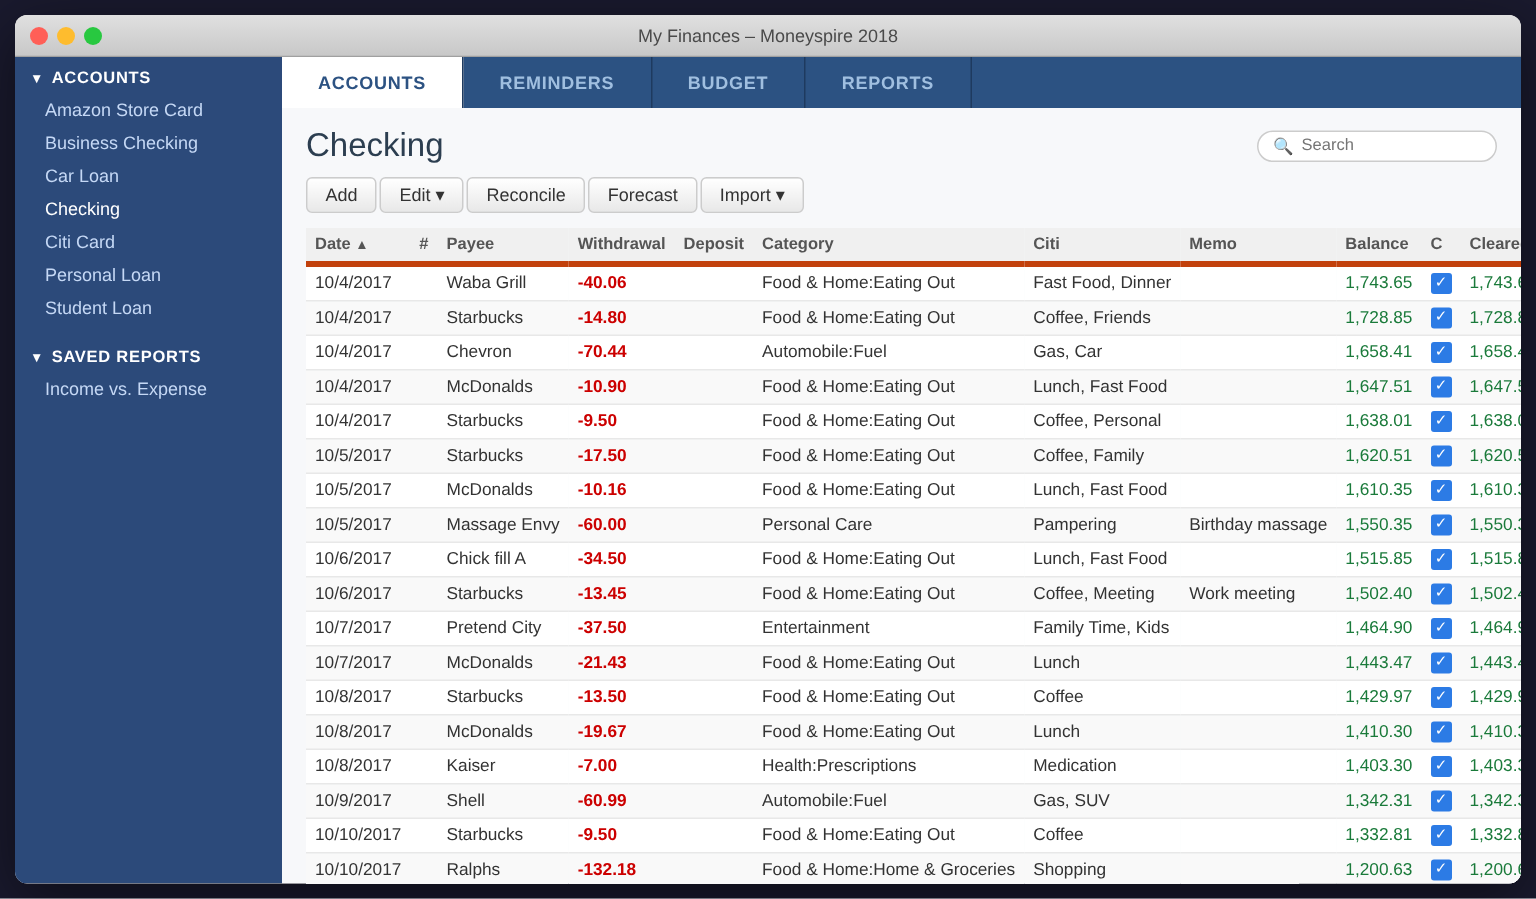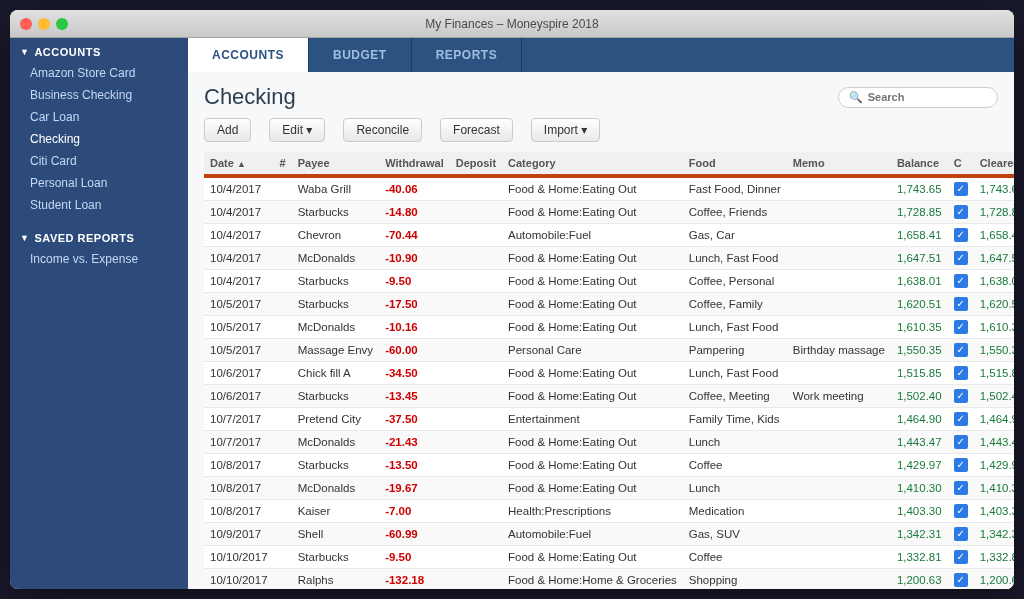--- a/index.html
+++ b/index.html
@@ -169,25 +169,24 @@
       margin-right: 5px;
       font-size: 11px;
     }
     .search-input {
       border: none;
       outline: none;
       font-size: 11px;
       color: #666;
       background: transparent;
       width: 120px;
-      font-weight: bold;
     }
     .toolbar {
       display: flex;
-      gap: 18px;
+      gap: 2px;
       padding: 0 16px 10px 16px;
     }
     .toolbar-btn {
       padding: 4px 12px;
       border: 1px solid #ccc;
       border-radius: 4px;
       background: linear-gradient(to bottom, #ffffff, #e8e8e8);
       font-size: 12px;
       cursor: pointer;
       color: #333;
@@ -300,20 +299,23 @@
       <div class="sidebar-item">
         <span>Income vs. Expense</span>
       </div>
     </div>
 
     <div class="content">
 
       <div class="nav-bar">
         <div class="nav-tab active">
           <span>ACCOUNTS</span>
+        </div>
+        <div class="nav-tab">
+          <span>REMINDERS</span>
         </div>
         <div class="nav-tab">
           <span>BUDGET</span>
         </div>
         <div class="nav-tab">
           <span>REPORTS</span>
         </div>
       </div>
 
       <div class="account-content">
@@ -334,21 +336,21 @@
         <div class="table-container">
           <table>
             <thead>
               <tr>
                 <th>Date <span style="font-size:9px;">▲</span></th>
                 <th>#</th>
                 <th>Payee</th>
                 <th>Withdrawal</th>
                 <th>Deposit</th>
                 <th>Category</th>
-                <th>Food</th>
+                <th>Citi</th>
                 <th>Memo</th>
                 <th>Balance</th>
                 <th>C</th>
                 <th>Cleared bal</th>
               </tr>
             </thead>
             <tbody id="table-body">
             <tr>
       <td>10/4/2017</td>
       <td></td>

